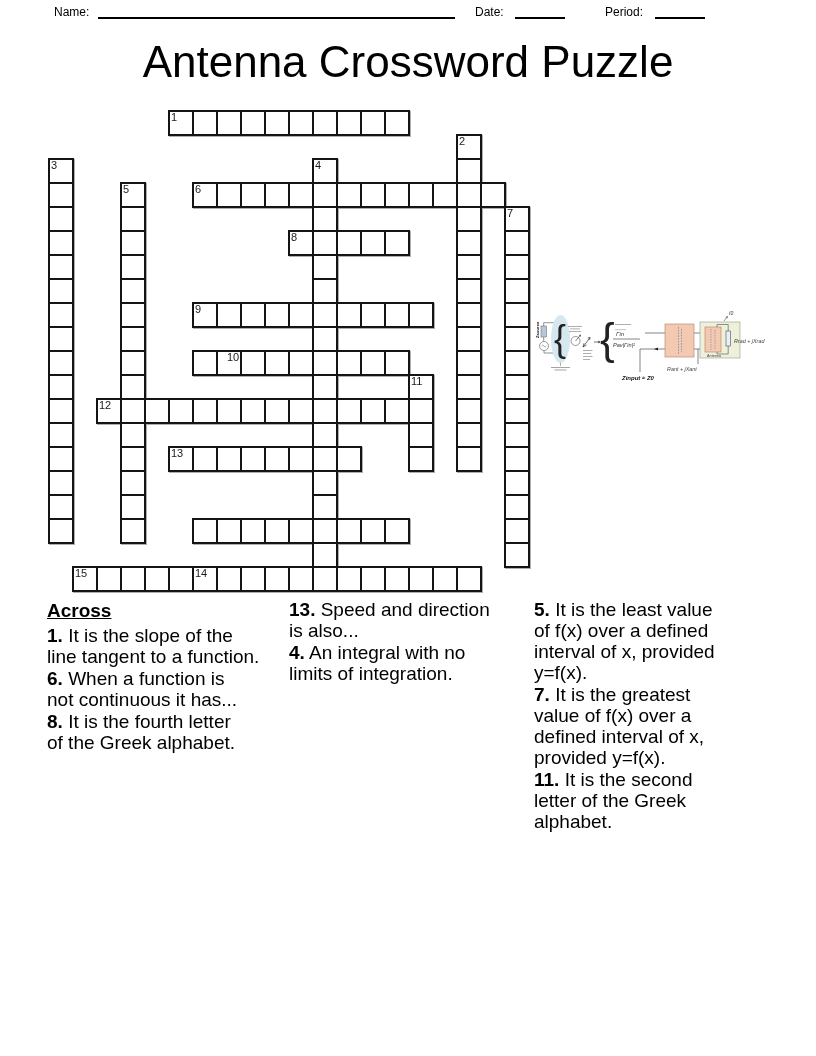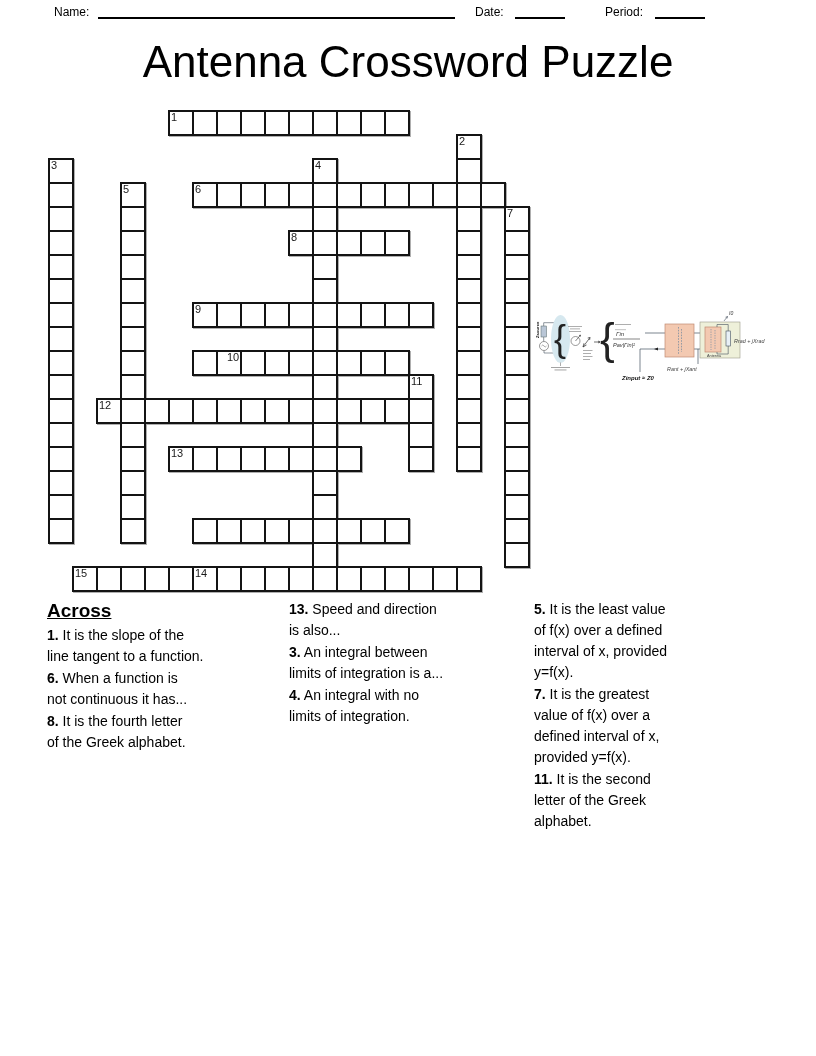--- a/index.html
+++ b/index.html
@@ -19,21 +19,21 @@
   .cell{position:absolute;width:26px;height:26px;box-sizing:border-box;
         border:2px solid #141414;background:#fff;}
   .cellnum{position:absolute;font-size:11px;line-height:11px;color:#1a1a1a;z-index:3;}
   
   .clue-col{position:absolute;top:599px;}
   #cluecol1{left:47px;width:280px;}
   #cluecol2{left:289px;width:252px;}
   #cluecol3{left:534px;width:255px;}
   .clue-header{font-size:19px;line-height:23px;font-weight:bold;
                text-decoration:underline;margin:0 0 3px 0;}
-  .clue{font-size:14px;line-height:21px;margin:0 0 1px 0;white-space:pre-line;}
+  .clue{font-size:19px;line-height:21px;margin:0 0 1px 0;white-space:pre-line;}
   .clue b{font-weight:bold;}
   
   #diagram{position:absolute;left:531px;top:303px;}
   .microline{fill:#9a9a9a;}
 </style>
 </head>
 <body>
 
 <span class="hdr-label" style="left:54px">Name:</span>
 <span class="uline" style="left:98px;width:357px"></span>
@@ -317,22 +317,20 @@
     <div class="clue"><b>1.</b><span> It is the slope of the
 line tangent to a function.</span></div>
     <div class="clue"><b>6.</b><span> When a function is
 not continuous it has...</span></div>
     <div class="clue"><b>8.</b><span> It is the fourth letter
 of the Greek alphabet.</span></div>
   </div>
 <div id="cluecol2" class="clue-col">
     <div class="clue"><b>13.</b><span> Speed and direction
 is also...</span></div>
-    <div class="clue"><b>3.</b><span> An integral between
-limits of integration is a...</span></div>
     <div class="clue"><b>4.</b><span> An integral with no
 limits of integration.</span></div>
   </div>
 <div id="cluecol3" class="clue-col">
     <div class="clue"><b>5.</b><span> It is the least value
 of f(x) over a defined
 interval of x, provided
 y=f(x).</span></div>
     <div class="clue"><b>7.</b><span> It is the greatest
 value of f(x) over a

